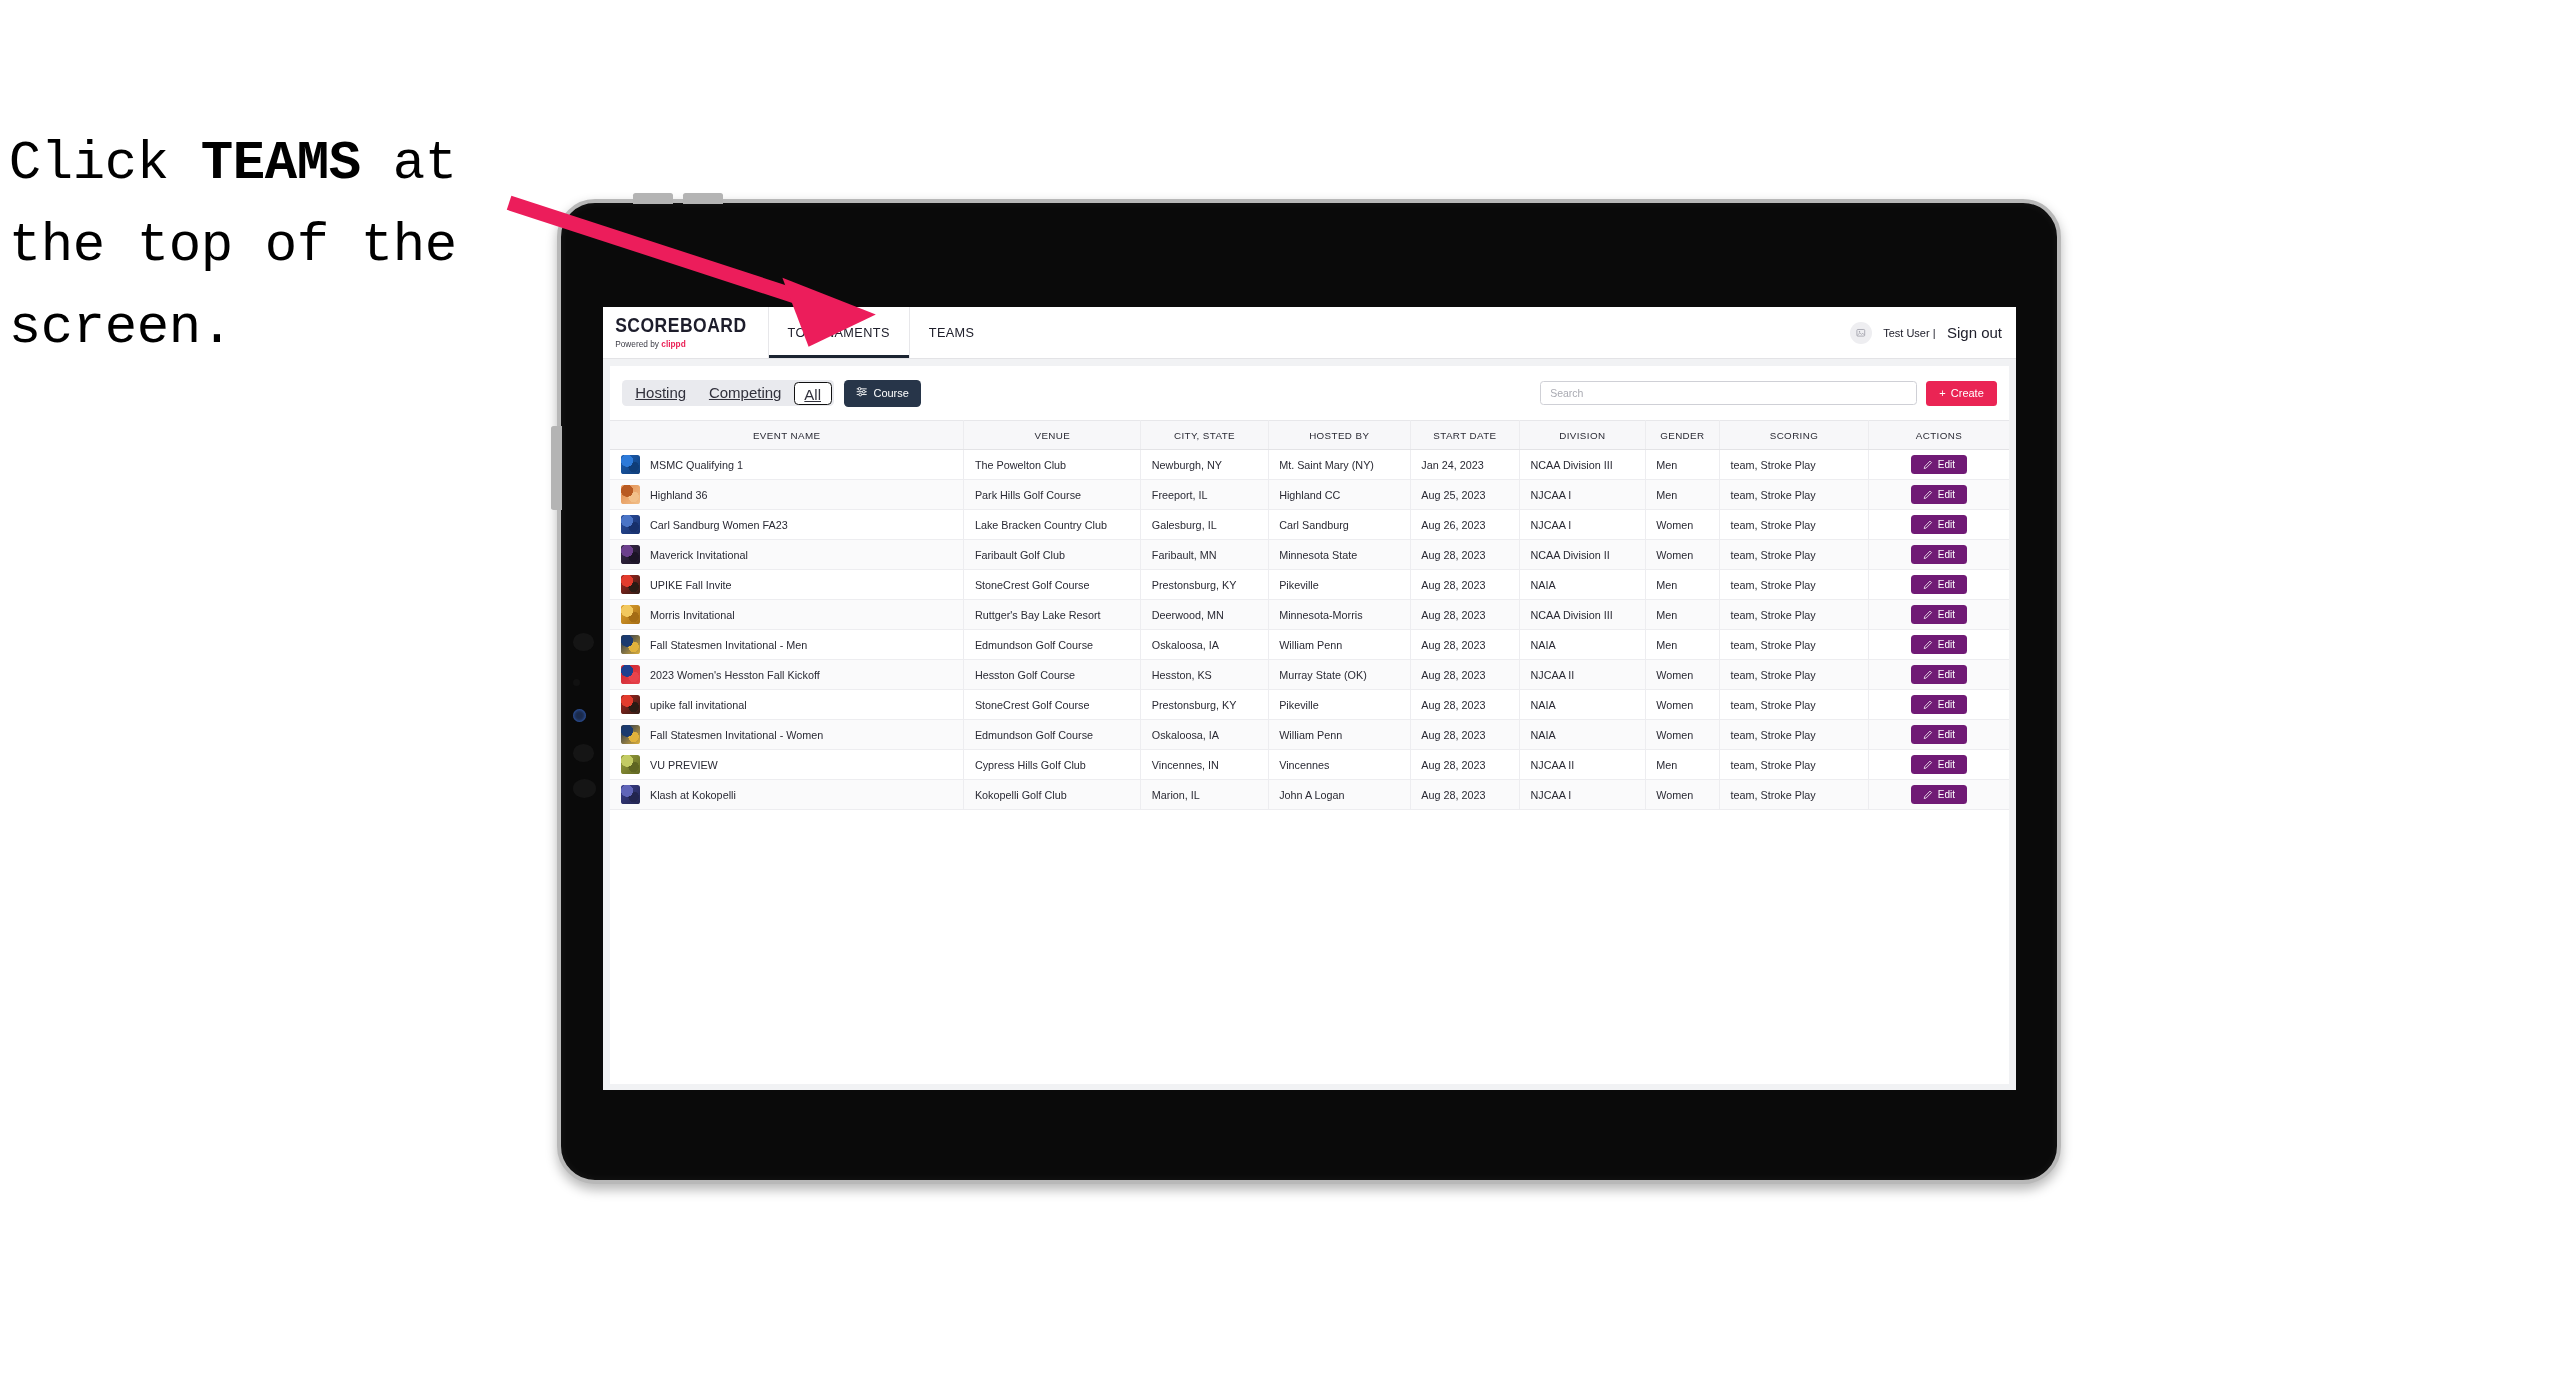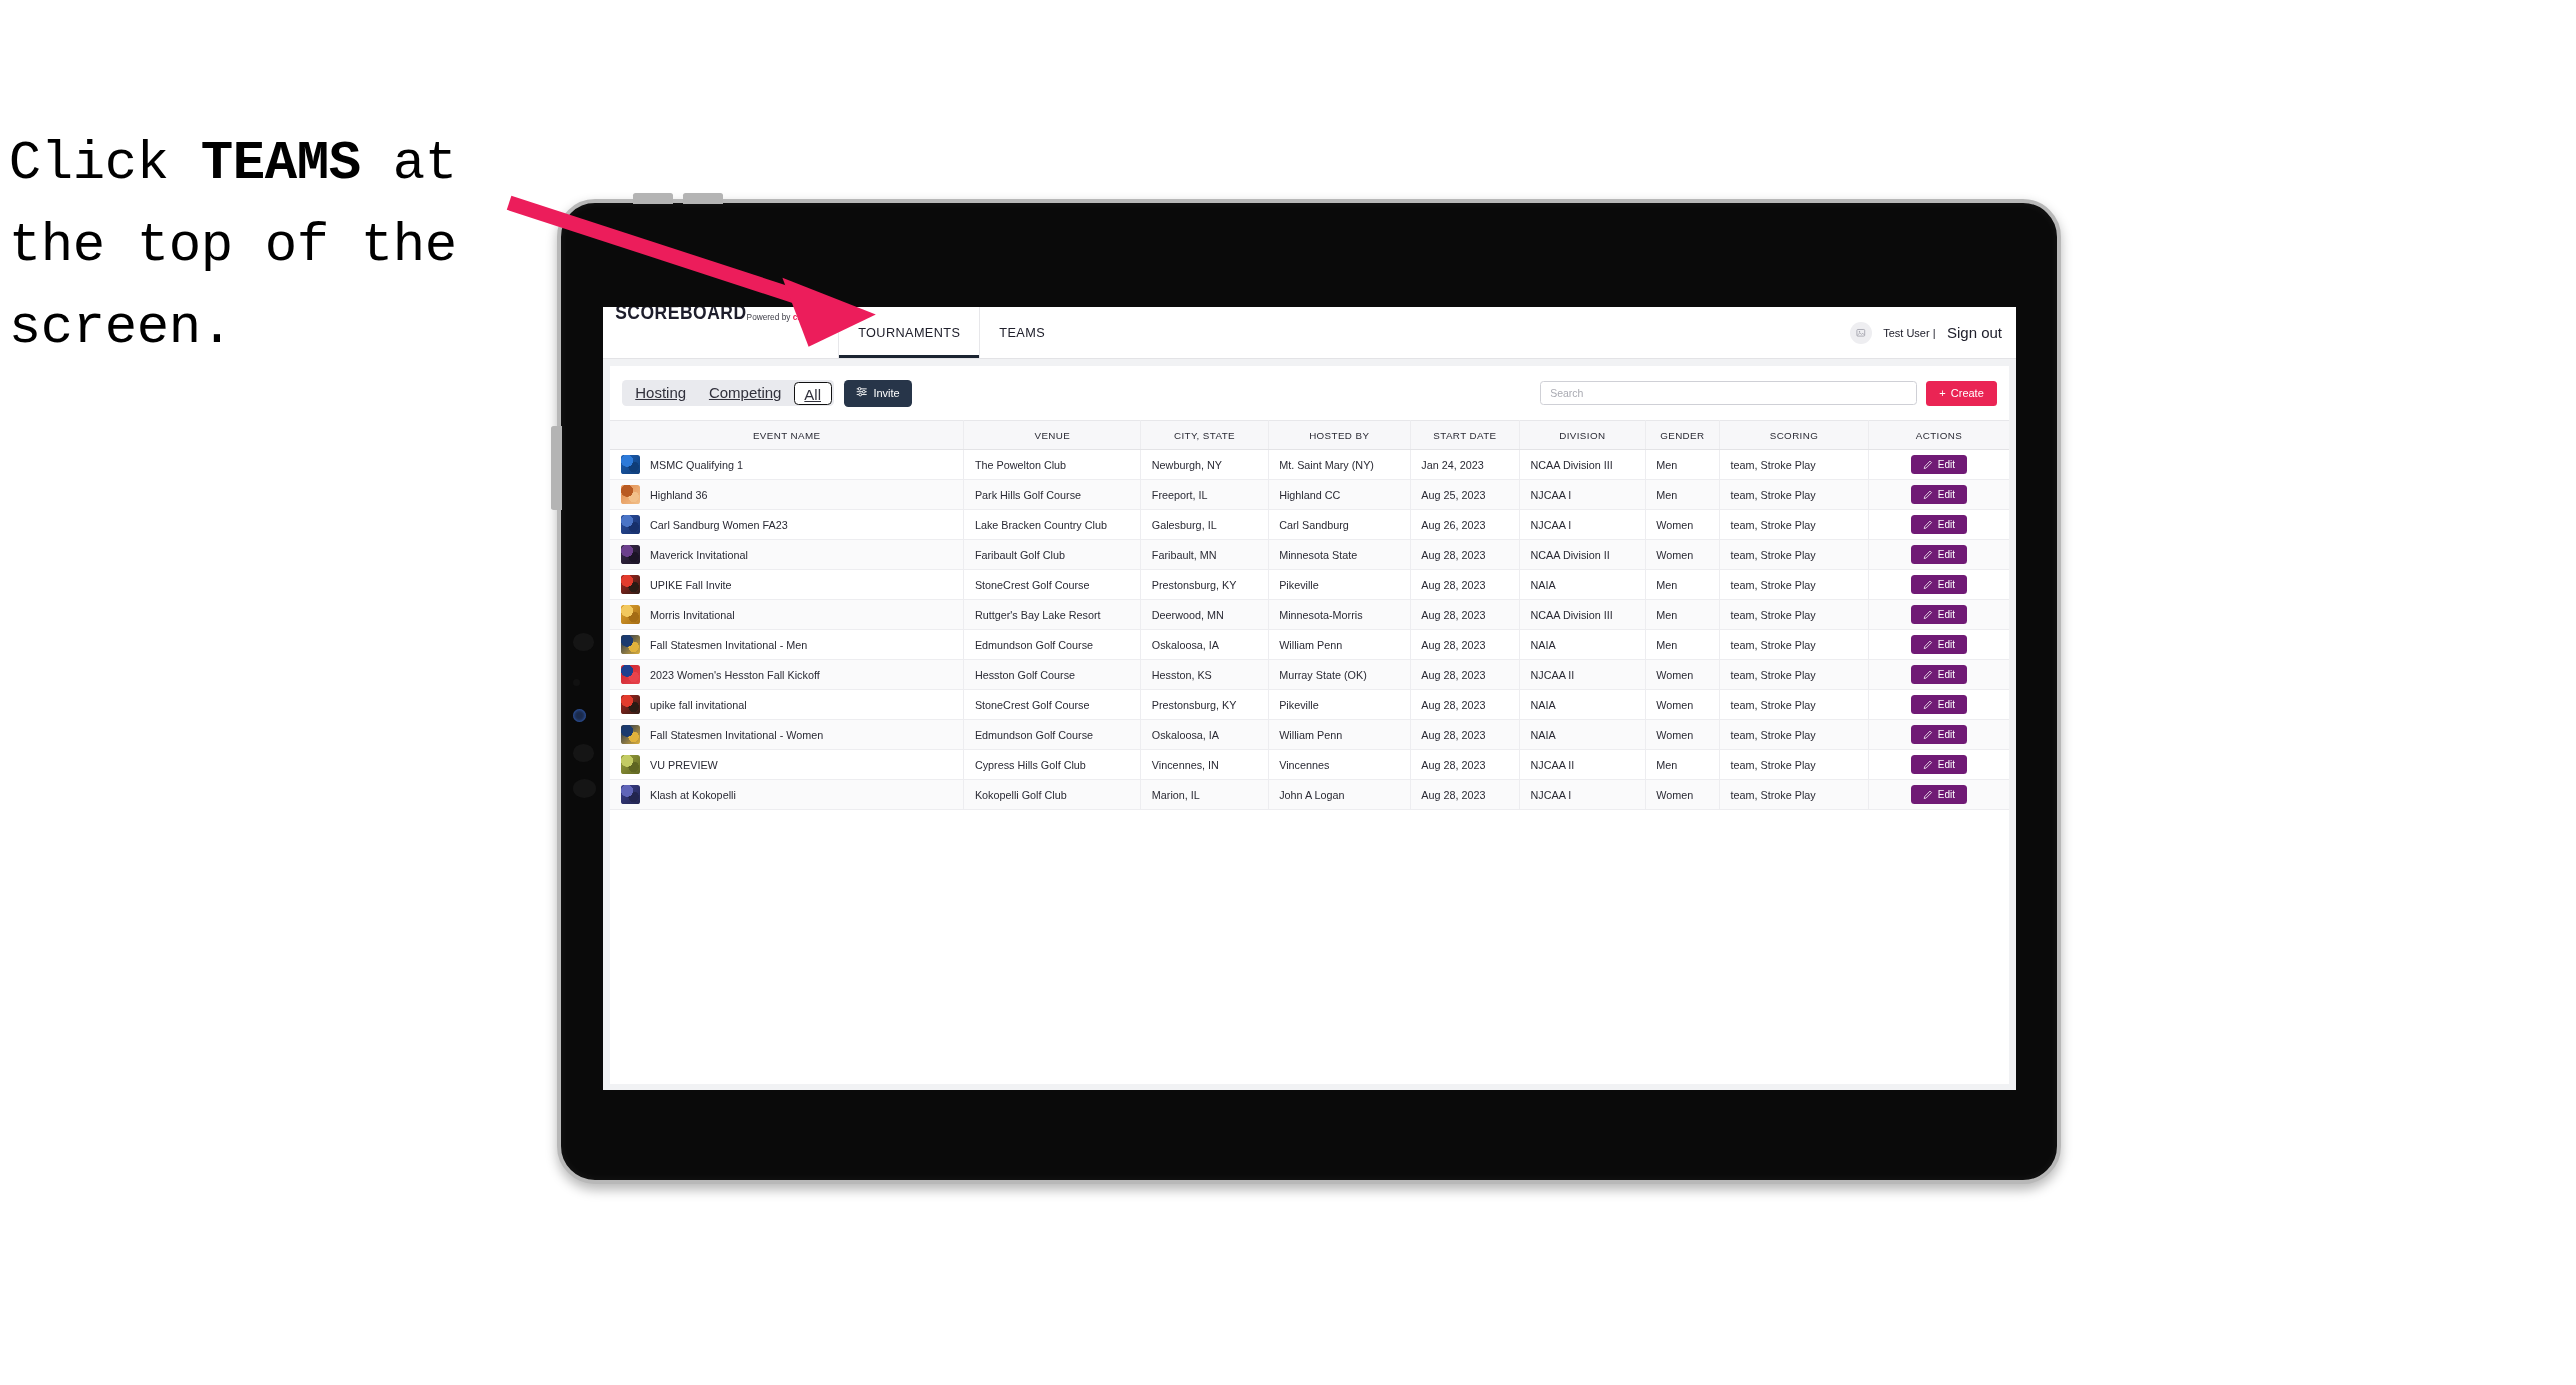--- a/index.html
+++ b/index.html
@@ -103,21 +103,21 @@
   #topnav {
     height: 51px;
     background: #ffffff;
     border-bottom: 0.9px solid #e3e3e6;
     display: flex;
     align-items: stretch;
     position: relative;
   }
   #brand {
     display: flex;
-    flex-direction: row;
+    flex-direction: column;
     justify-content: center;
     padding-left: 12.2px;
     padding-right: 21px;
   }
   #brand-title {
     font-size: 17.5px;
     font-weight: bold;
     letter-spacing: 0.5px;
     color: #1d1d2b;
     font-family: "Liberation Sans", sans-serif;
@@ -397,21 +397,21 @@
           <span>
             <svg width="11.4" height="11.4" viewBox="0 0 16 16" aria-hidden="true">
               <line x1="1" y1="4" x2="15" y2="4" stroke="#fff" stroke-width="1.3"></line>
               <line x1="1" y1="8" x2="15" y2="8" stroke="#fff" stroke-width="1.3"></line>
               <line x1="1" y1="12" x2="15" y2="12" stroke="#fff" stroke-width="1.3"></line>
               <circle cx="5" cy="4" r="1.9" fill="#273549" stroke="#fff" stroke-width="1.3"></circle>
               <circle cx="11" cy="8" r="1.9" fill="#273549" stroke="#fff" stroke-width="1.3"></circle>
               <circle cx="6" cy="12" r="1.9" fill="#273549" stroke="#fff" stroke-width="1.3"></circle>
             </svg>
           </span>
-          <span>Invite</span>
+          <span>Course</span>
         </div>
 
         <div id="search-wrap">
           <input id="search-input" type="text" placeholder="Search" style="">
           <div id="create-btn">
             <span>+</span>
             <span>Create</span>
           </div>
         </div>
       </div>

